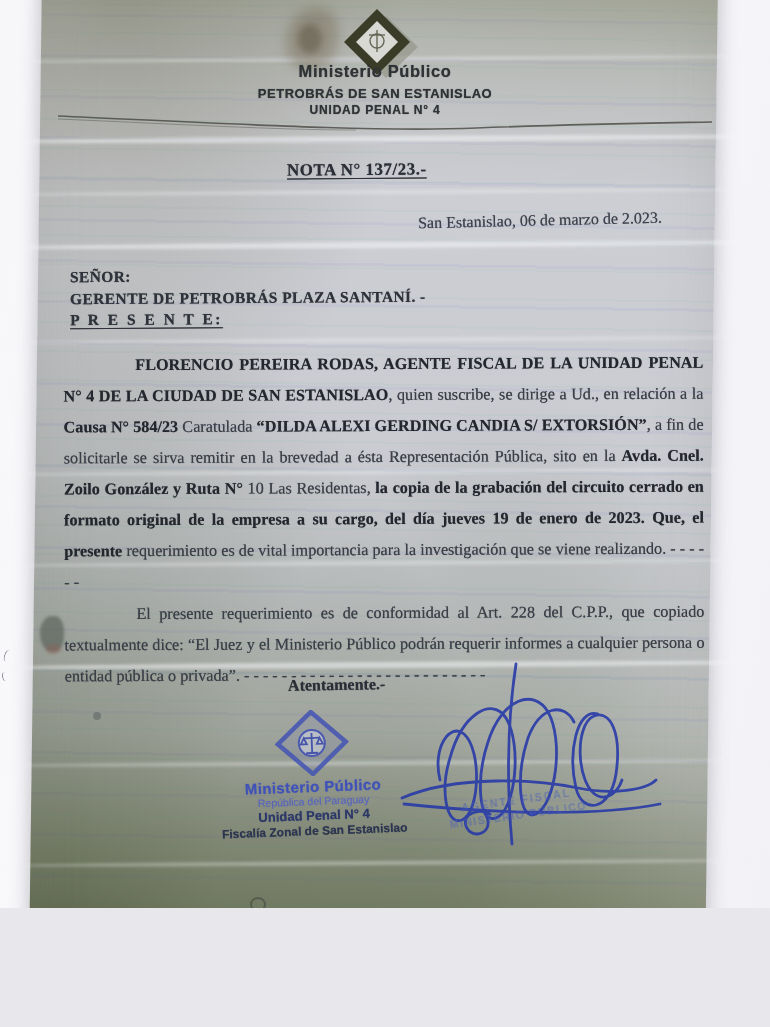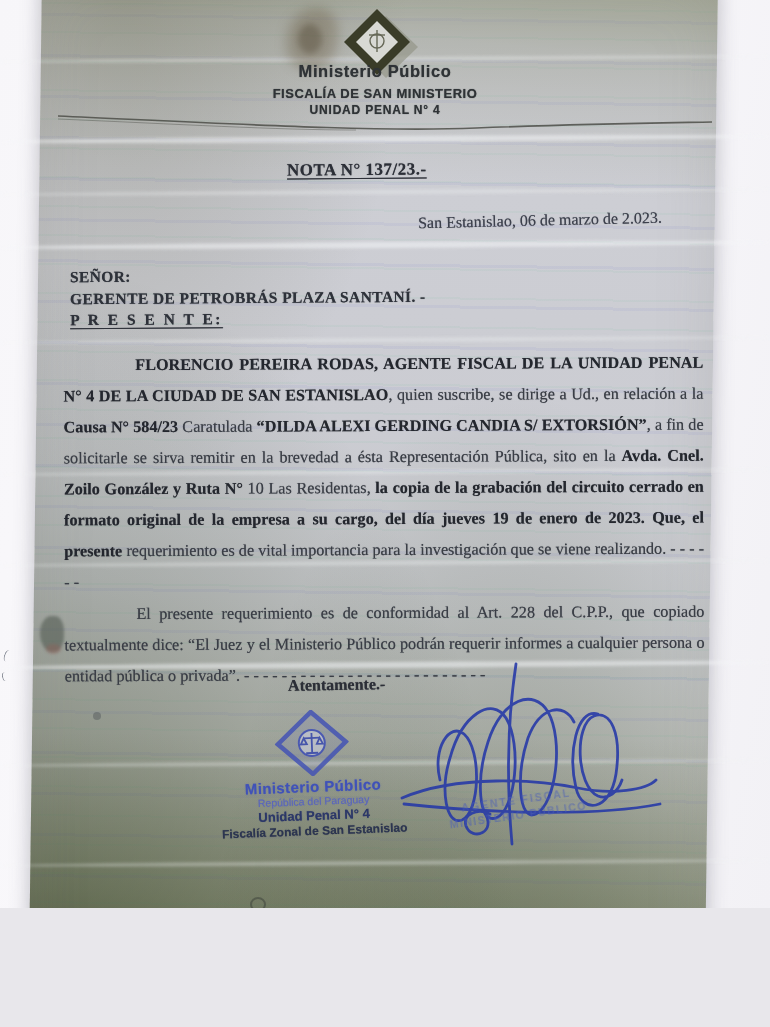--- a/index.html
+++ b/index.html
@@ -108,21 +108,21 @@
     <polygon points="36,1 69,34 36,67 3,34" fill="#3a3c28"></polygon>
     <polygon points="36,13 57,34 36,55 15,34" fill="#d8d9d4"></polygon>
     <g stroke="#4a4c38" stroke-width="1.4" fill="none" opacity=".8">
       <line x1="36" y1="22" x2="36" y2="44"></line>
       <line x1="28" y1="27" x2="44" y2="27"></line>
       <circle cx="36" cy="33" r="7"></circle>
     </g>
   </svg>
   <div class="abs" id="letterhead">
     <div id="lh-ministry">Ministerio Público</div>
-    <div id="lh-office">FISCALÍA DE SAN MINISTERIO</div>
+    <div id="lh-office">PETROBRÁS DE SAN ESTANISLAO</div>
     <div id="lh-unit">UNIDAD PENAL N° 4</div>
   </div>
   <svg class="abs" style="left:56px;top:110px;" width="660" height="26" viewBox="0 0 660 26">
     <path d="M2,6 C180,14 320,22 420,18 C520,14 600,13 656,12" stroke="#4c4e48" stroke-width="1.7" fill="none" opacity=".85"></path>
     <path d="M2,9 C120,14 220,20 300,20" stroke="#5a5c55" stroke-width="1" fill="none" opacity=".5"></path>
   </svg>
 
   <div class="abs" id="note-title">NOTA N° 137/23.-</div>
   <div class="abs" id="dateline">San Estanislao, 06 de marzo de 2.023.</div>
 

